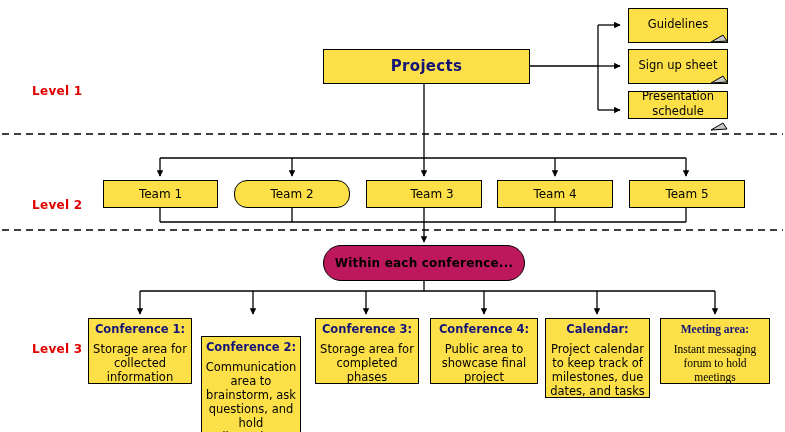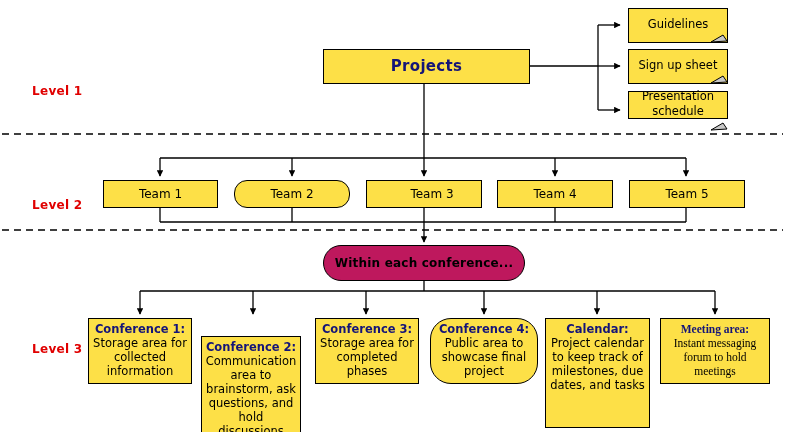--- a/index.html
+++ b/index.html
@@ -41,20 +41,21 @@
   .stadium{
     position:absolute;box-sizing:border-box;border:1px solid #000000;
     background:#be185d;border-radius:18px;
     display:flex;align-items:center;justify-content:center;
     font-size:12px;font-weight:bold;color:#000000;letter-spacing:0.2px;
   }
 
   .conf-node{
     font-size:11.5px;line-height:1.22;padding:3px 2px 3px 2px;
     justify-content:flex-start;
+    gap:6px;
   }
   .conf-title{color:#141478;font-weight:bold;display:block;}
   .conf-body{color:#000000;display:block;}
 </style>
 </head>
 <body>
 
 <div id="canvas">
 
   <svg class="svg-layer" viewBox="0 0 785 432" width="785" height="432">
@@ -164,26 +165,26 @@
   <div class="node conf-node" style="left:201px;top:336px;width:100px;height:110px;">
     <span class="conf-title">Conference 2:</span>
     <span class="conf-body">Communication area to brainstorm, ask questions, and hold discussions</span>
   </div>
 
   <div class="node conf-node" style="left:315px;top:318px;width:104px;height:66px;">
     <span class="conf-title">Conference 3:</span>
     <span class="conf-body">Storage area for completed phases</span>
   </div>
 
-  <div class="node conf-node" style="left:430px;top:318px;width:108px;height:66px;border-radius:21px;">
+  <div class="node conf-node" style="left:430px;top:318px;width:108px;height:66px;">
     <span class="conf-title">Conference 4:</span>
     <span class="conf-body">Public area to showcase final project</span>
   </div>
 
-  <div class="node conf-node" style="left:545px;top:318px;width:105px;height:110px;">
+  <div class="node conf-node" style="left:545px;top:318px;width:105px;height:80px;">
     <span class="conf-title">Calendar:</span>
     <span class="conf-body">Project calendar to keep track of milestones, due dates, and tasks</span>
   </div>
 
   <div class="node conf-node" style="left:660px;top:318px;width:110px;height:66px;font-family:Liberation Serif, serif;">
     <span class="conf-title">Meeting area:</span>
     <span class="conf-body">Instant messaging forum to hold meetings</span>
   </div>
 
 </div>

